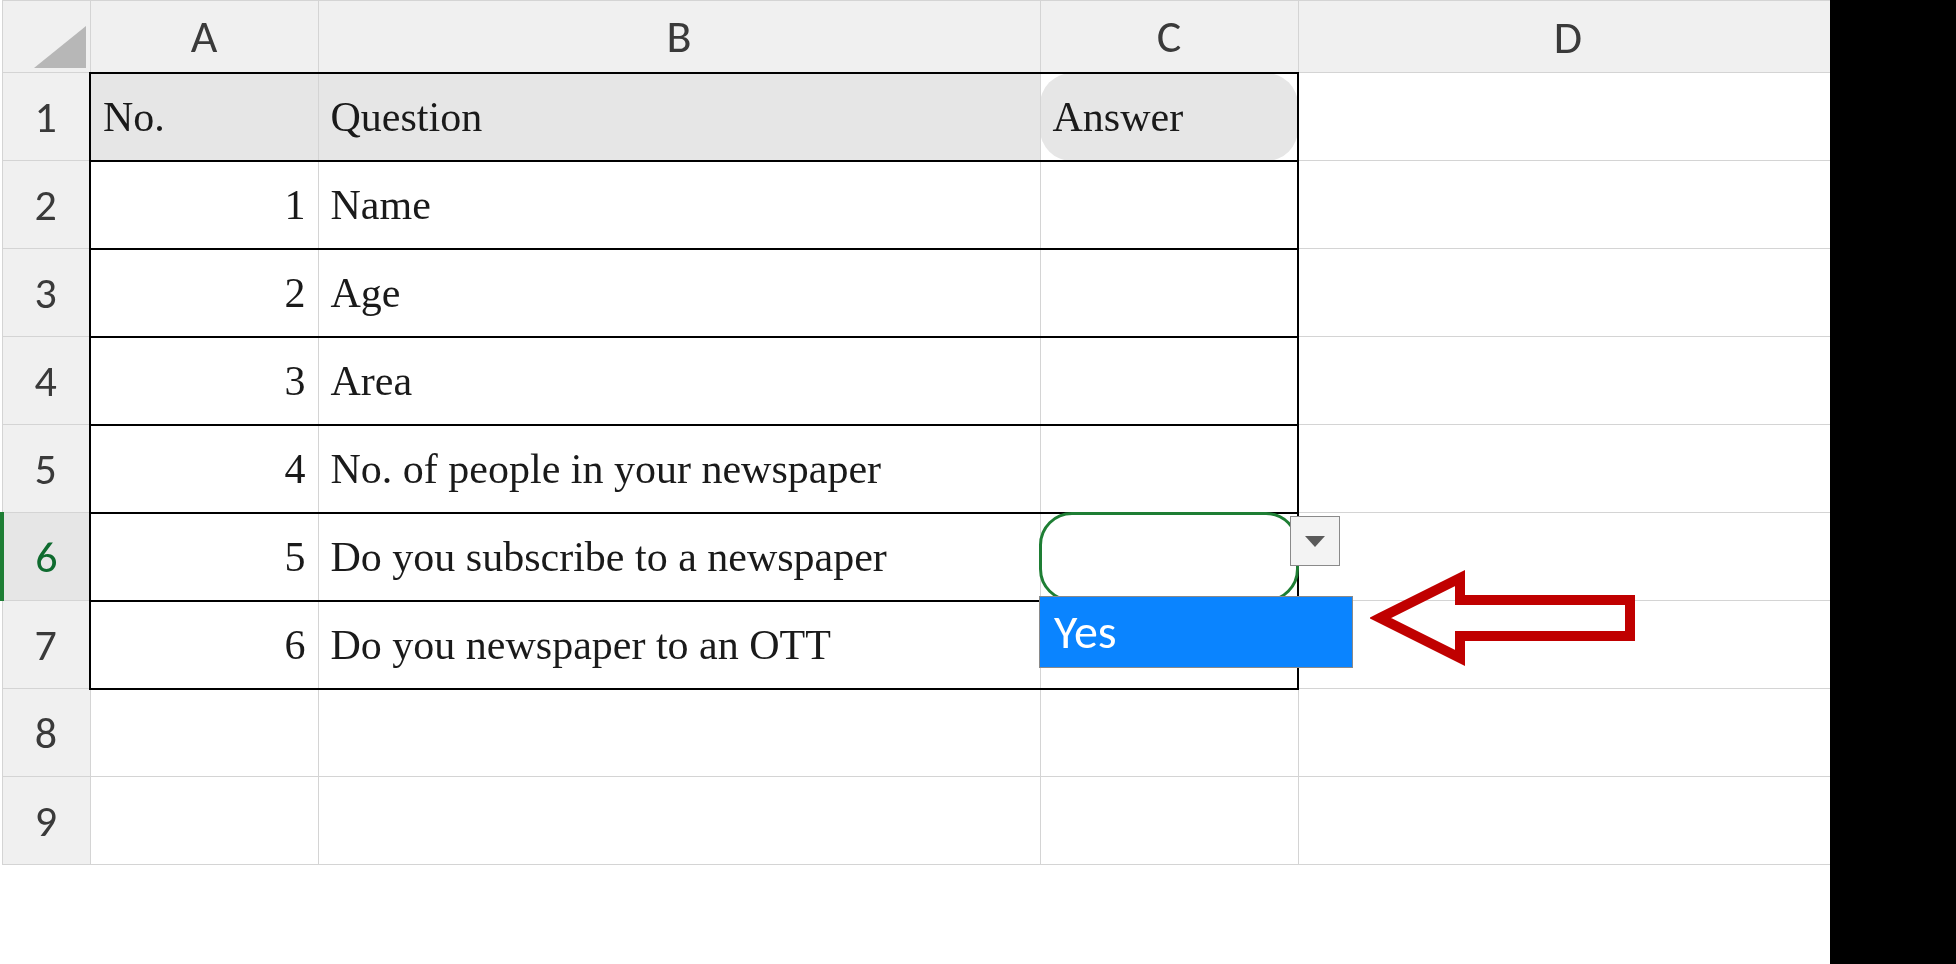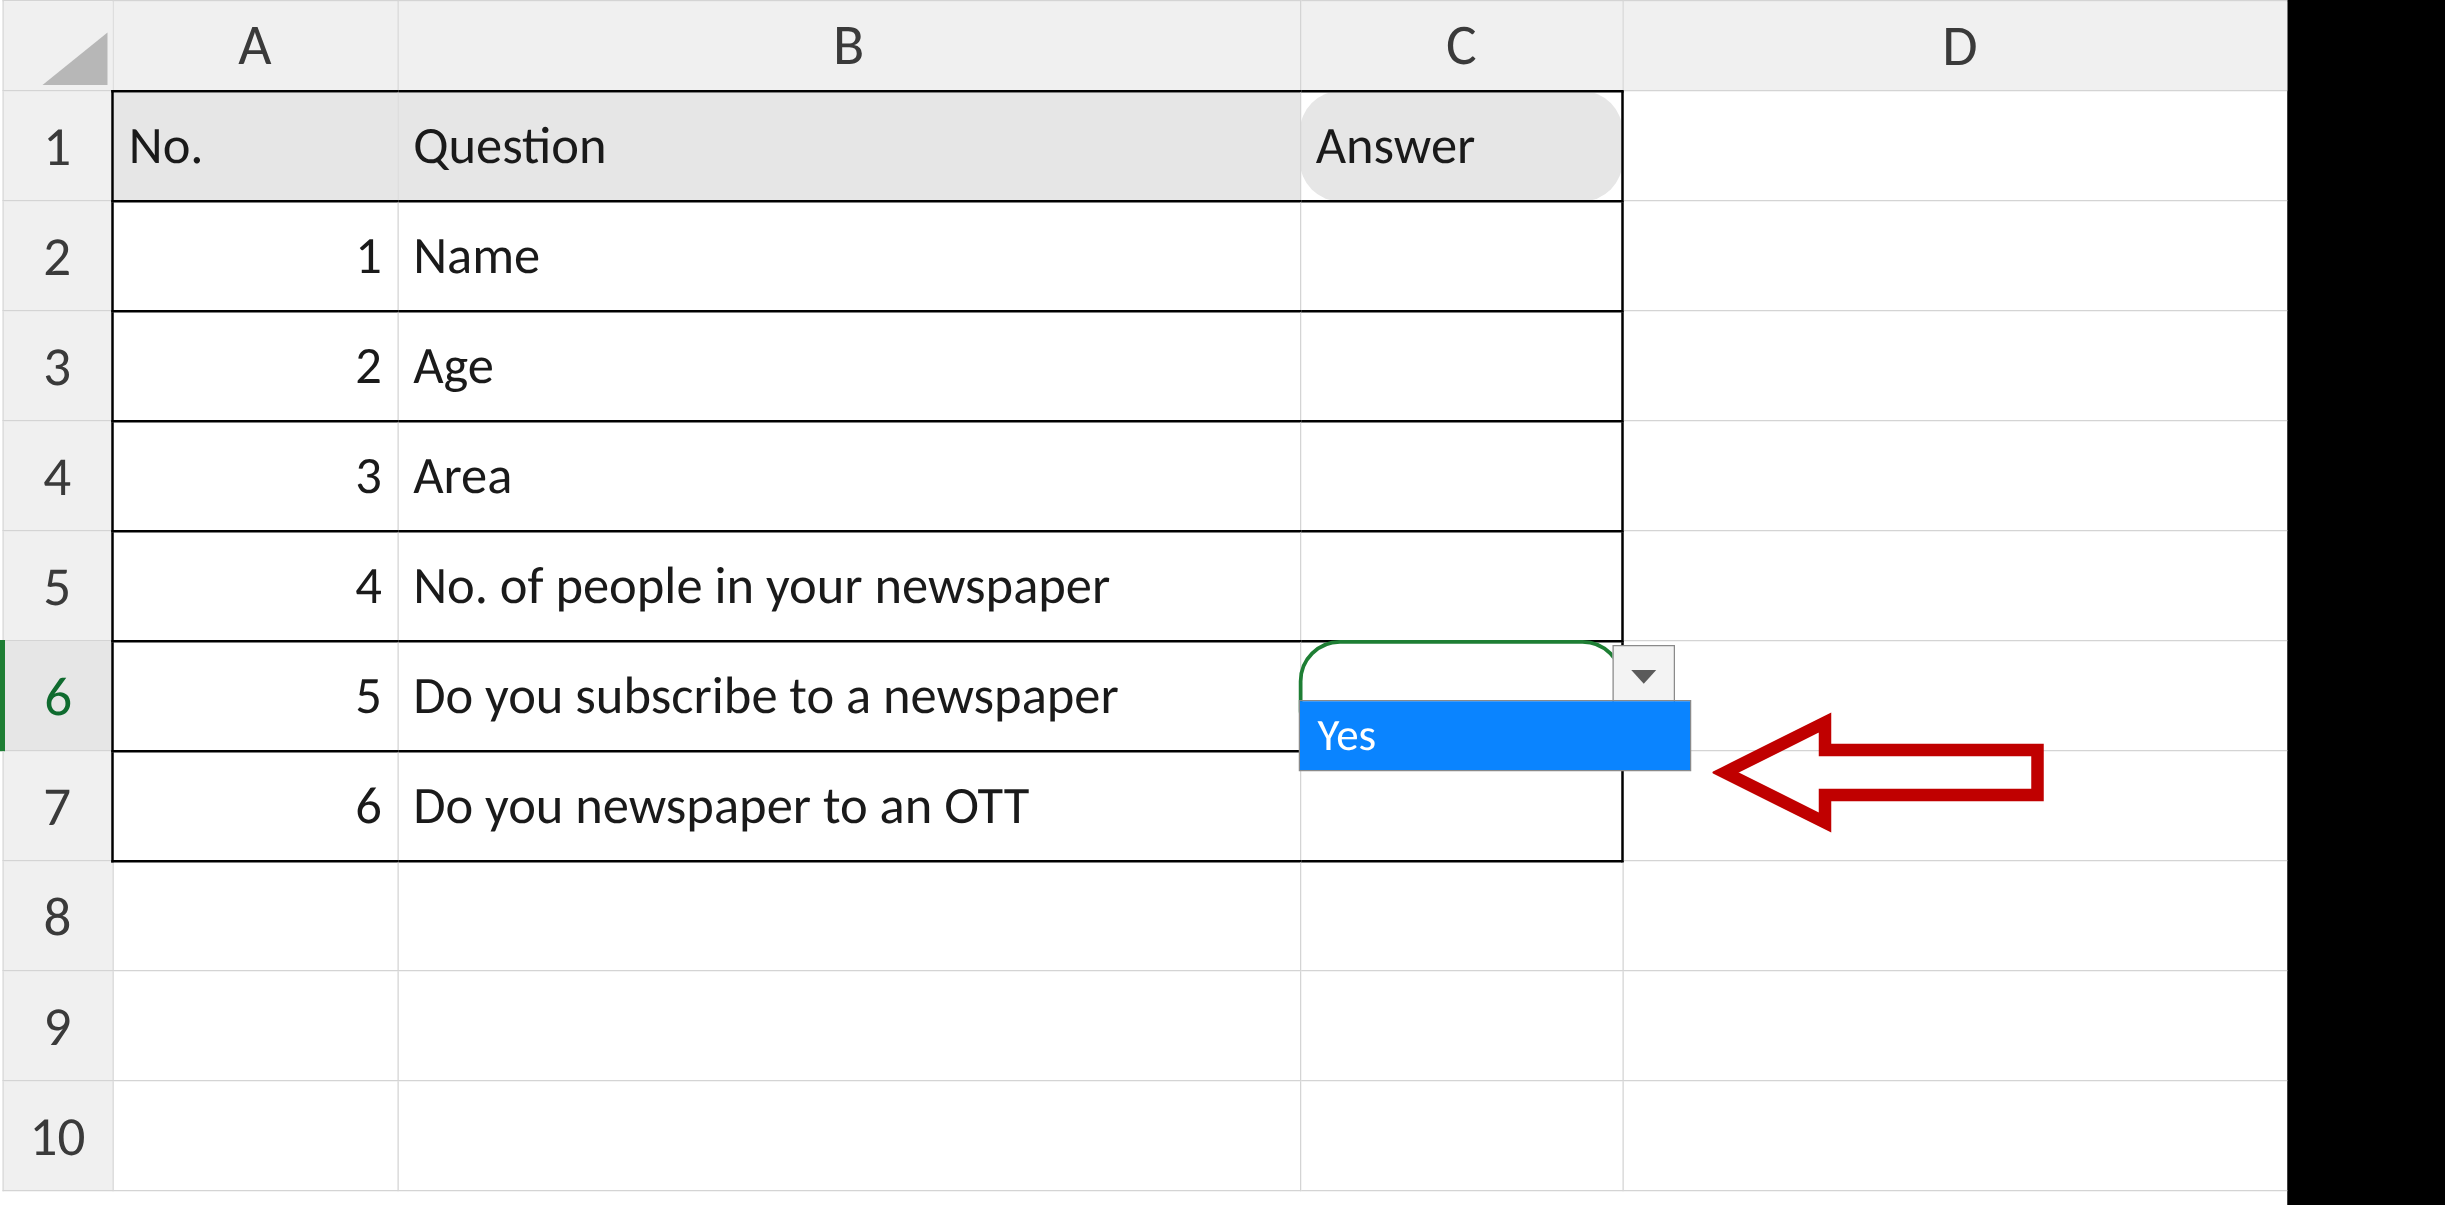--- a/index.html
+++ b/index.html
@@ -58,21 +58,21 @@
   
   td.row-hdr {
     background: #f0f0f0;
     color: #3a3a3a;
     text-align: center;
     font-size: 44px;
     border: 1px solid #d4d4d4;
     width: 88px;
   }
   .b-top    { border-top: 2px solid #000 !important; }
-  .b-bottom { border-bottom: 2px solid #000 !important; }
+  .b-bottom { border-bottom: 2px solid #000 !important; font-family: Liberation Serif, serif; }
   .b-left   { border-left: 2px solid #000 !important; }
   .b-right  { border-right: 2px solid #000 !important; border-radius: 32px; }
   
   .data-header { background: #e6e6e6; }
   
   .num { text-align: right; }
   
   .active-cell {
     position: relative;
     outline: 3px solid #1e7e34;
@@ -100,26 +100,26 @@
   .dd-btn-tri {
     width: 0; height: 0;
     border-style: solid;
     border-width: 11px 10px 0 10px;
     border-color: #5a5a5a transparent transparent transparent;
   }
   
   .dd-list {
     position: absolute;
     left: 1039px;
-    top: 560px;
+    top: 596px;
     width: 314px;
     background: #fff;
     border: 1px solid #8a8a8a;
     z-index: 30;
-    font-size: 36px;
+    font-size: 48px;
   }
   .dd-item {
     padding: 6px 14px;
     color: #000;
     line-height: 1.2;
   }
   .dd-item.selected {
     background: #0a84ff;
     color: #fff;
   }
@@ -222,27 +222,20 @@
       <td></td>
       <td></td>
     </tr>
     <tr>
       <td class="row-hdr">9</td>
       <td></td>
       <td></td>
       <td></td>
       <td></td>
     </tr>
-    <tr>
-      <td class="row-hdr">10</td>
-      <td></td>
-      <td></td>
-      <td></td>
-      <td></td>
-    </tr>
   </tbody>
     </table>
 
   <div class="dd-btn">
     <div class="dd-btn-tri"></div>
   </div>
 
   <div class="dd-list">
     <div class="dd-item selected">Yes</div>
   </div>

